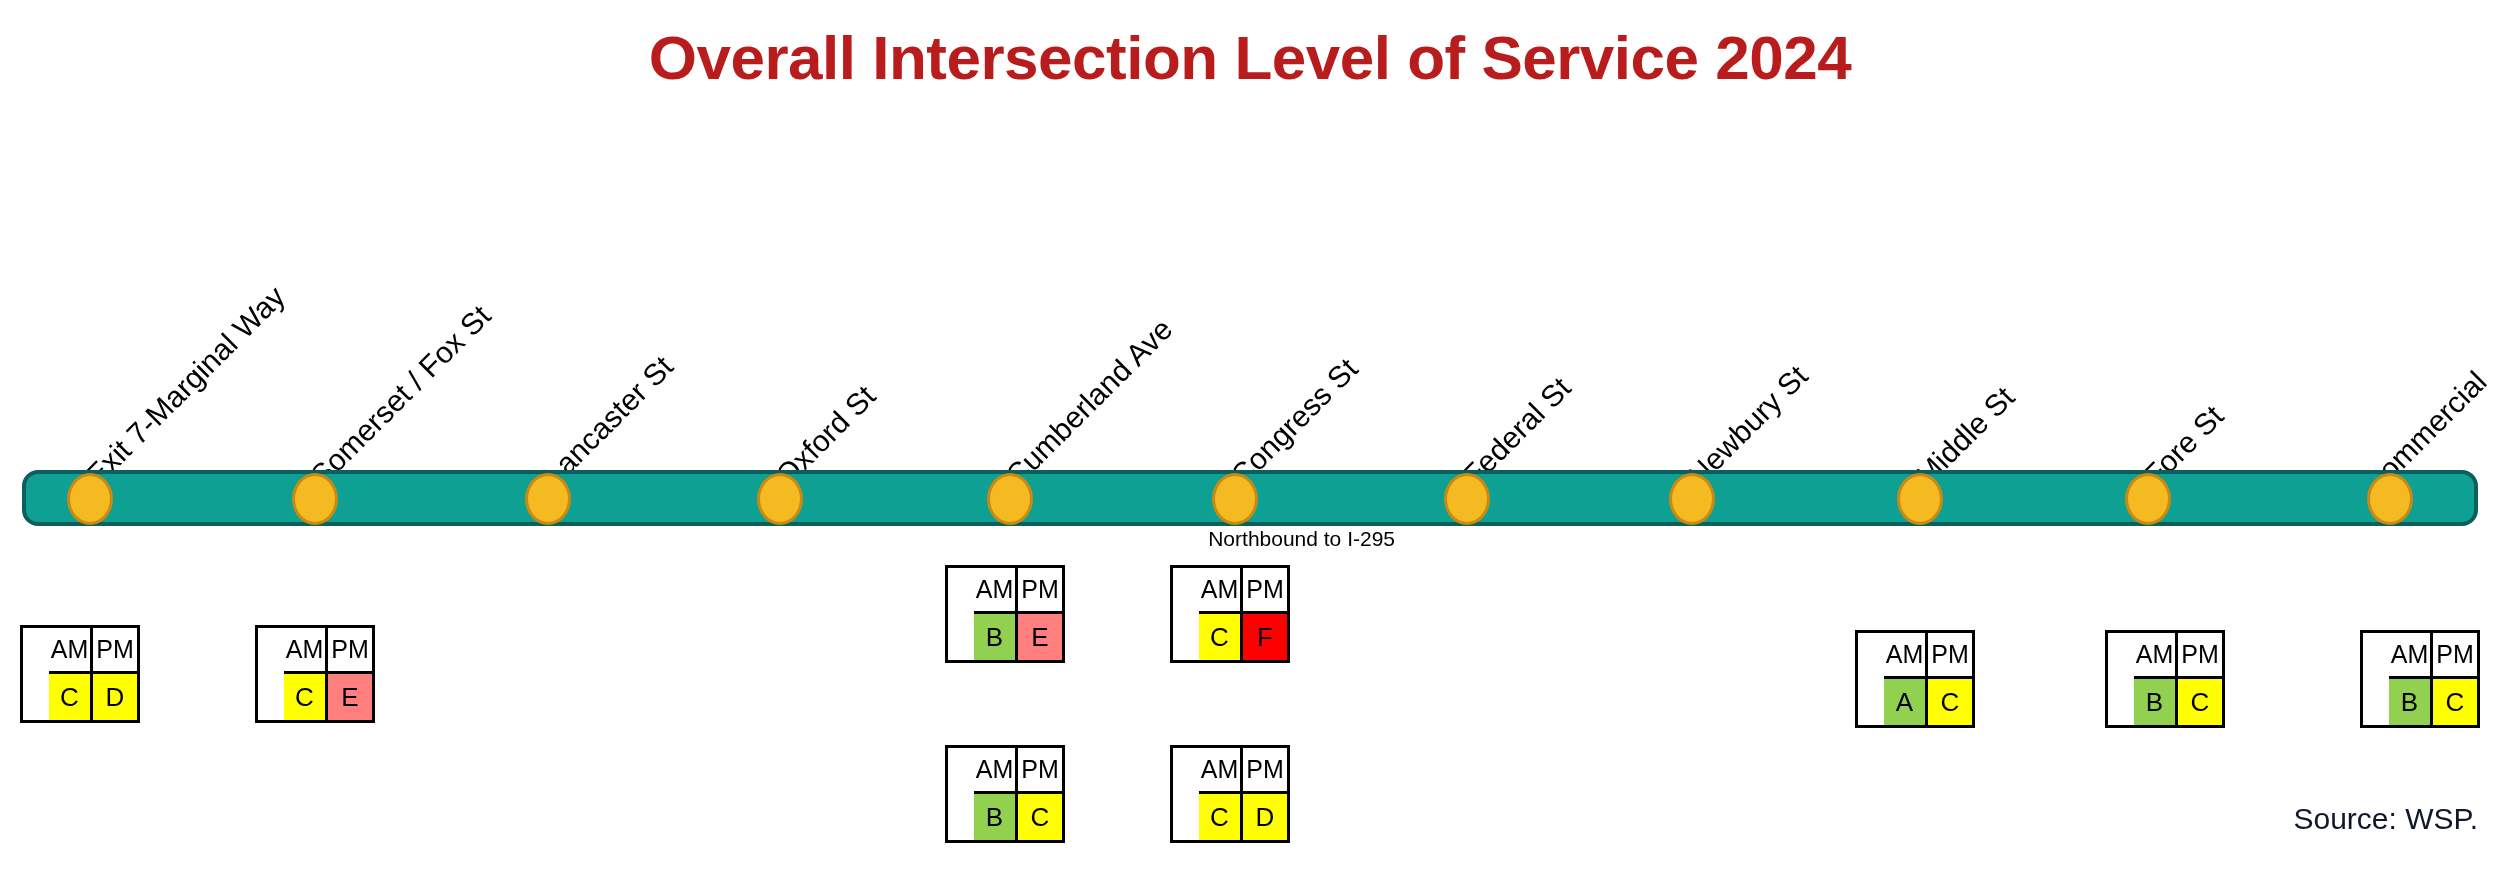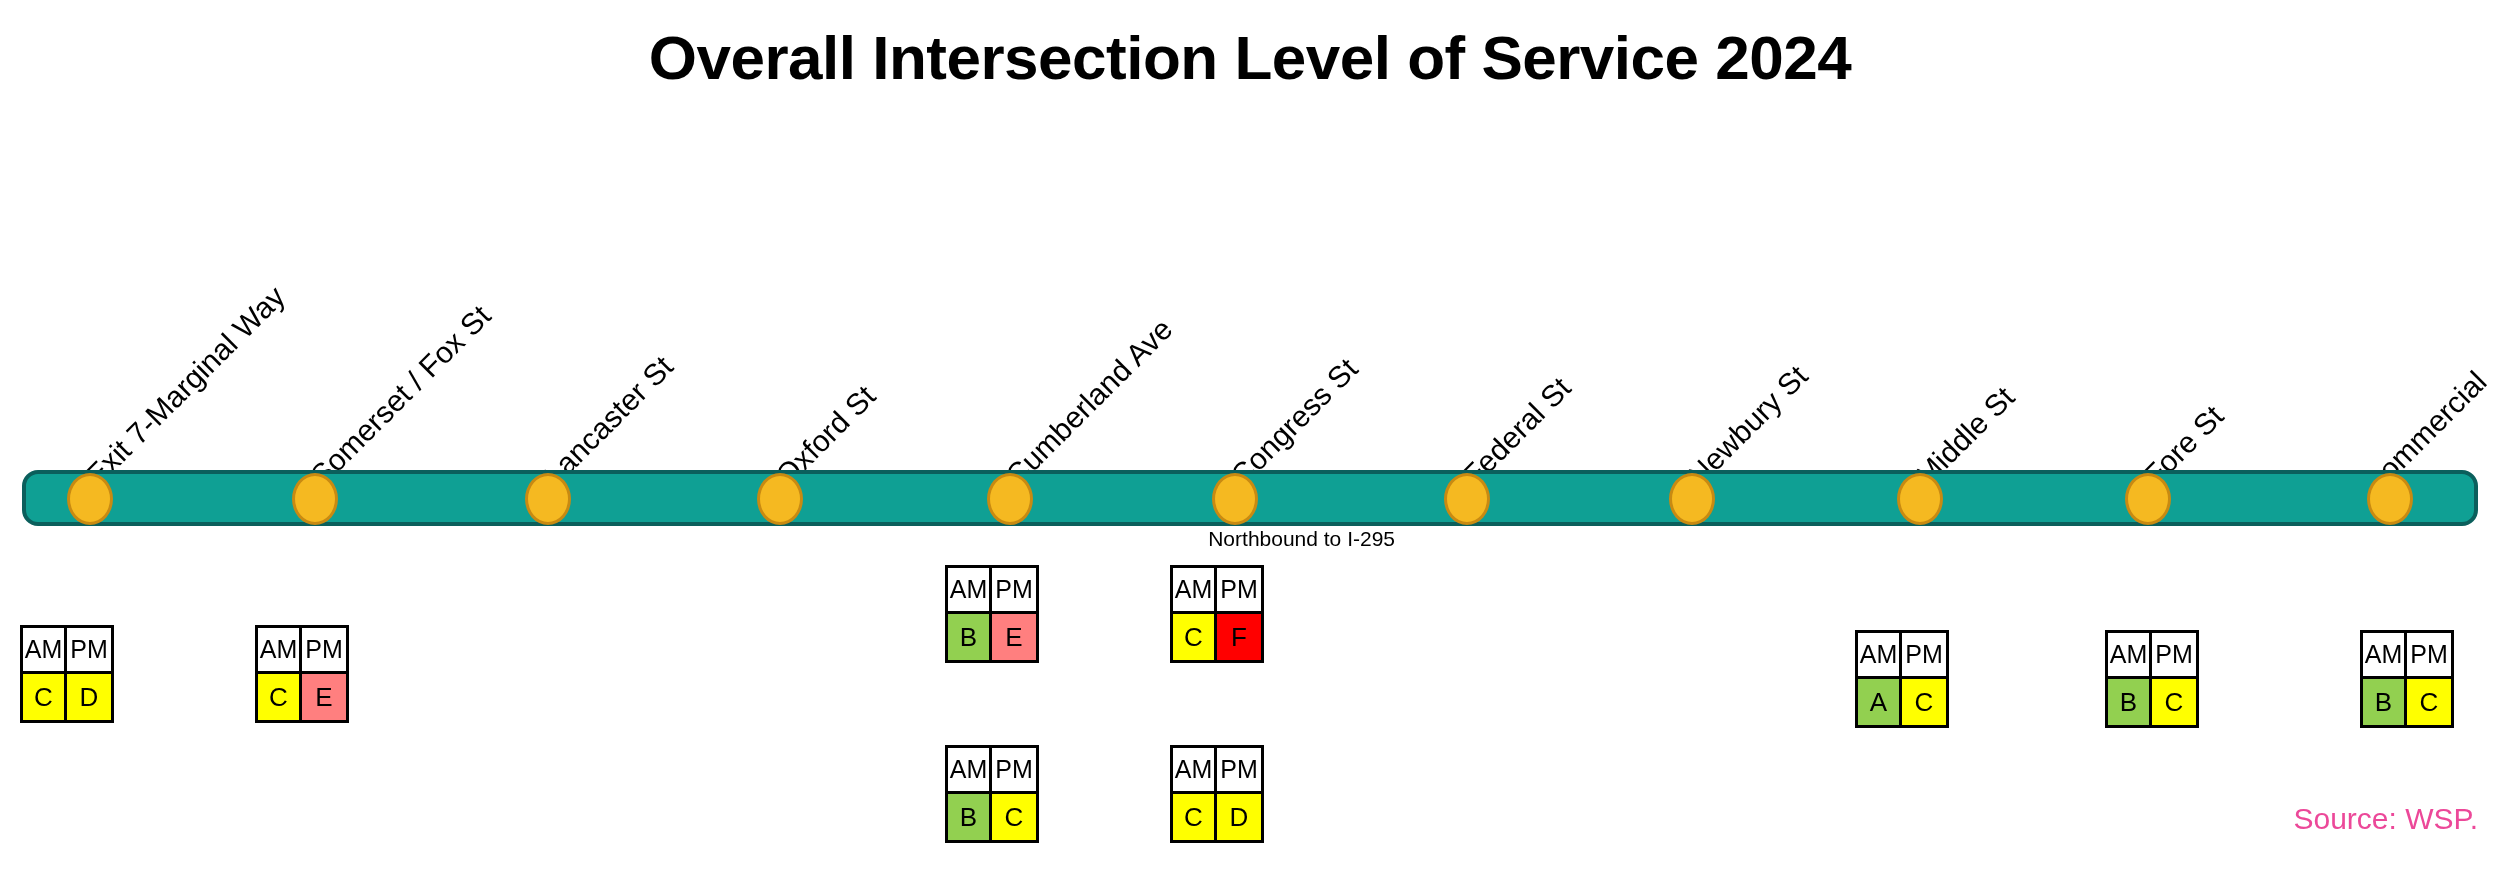--- a/index.html
+++ b/index.html
@@ -12,21 +12,21 @@
   #canvas { position: relative; width: 2500px; height: 870px; }
 
   
   .title {
     position: absolute;
     left: 0; top: 22px;
     width: 2500px;
     text-align: center;
     font-size: 62px;
     font-weight: bold;
-    color: #000000;
+    color: #b91c1c;
     letter-spacing: -0.5px;
     white-space: nowrap;
   }
 
   
   .corridor {
     position: absolute;
     left: 22px; top: 470px;
     width: 2456px; height: 56px;
     background: #0FA094;
@@ -56,20 +56,21 @@
   }
 
   
   .los-table {
     position: absolute;
     display: grid;
     grid-template-columns: 44px 44px;
     grid-template-rows: 46px 46px;
     border: 3px solid #000000;
     background: #ffffff;
+    padding-left: 26px;
   }
   .los-table .cell {
     display: flex;
     align-items: center;
     justify-content: center;
     font-size: 25px;
     color: #000000;
     border-right: 3px solid #000000;
   }
   .los-table .cell:nth-child(2n) { border-right: none; }
@@ -81,21 +82,21 @@
     font-size: 21px;
     color: #000000;
     white-space: nowrap;
     text-align: right;
   }
 
   .source-note {
     position: absolute;
     right: 22px; top: 802px;
     font-size: 30px;
-    color: #ec4899;
+    color: #0f172a;
     white-space: nowrap;
   }
 </style>
 </head>
 <body>
 
 <div id="canvas">
 
   <div class="title">Overall Intersection Level of Service 2024</div>
 

